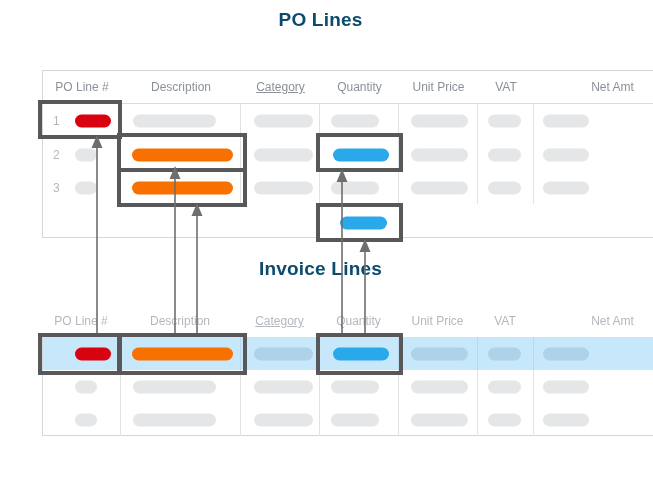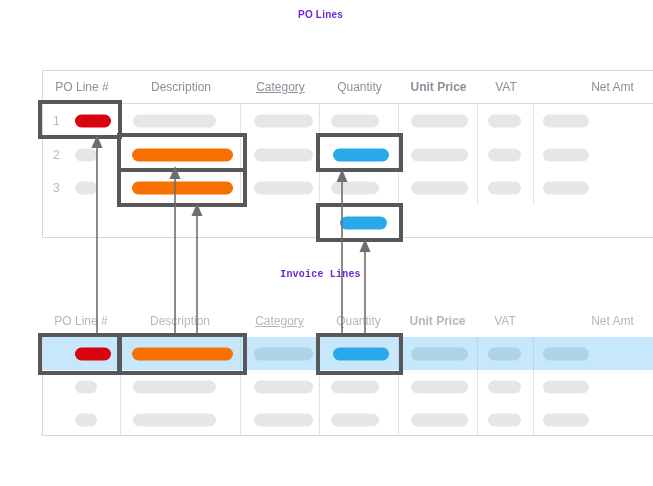--- a/index.html
+++ b/index.html
@@ -2,37 +2,37 @@
 <html style="--po-line-match: #d9020f; --description-match: #f87000; --quantity-match: #29a8ea; --row-highlight: #c7e7fa; --highlight-pill: #aed3e8; --placeholder-pill: #e5e6e7; --match-box-border: #58585b; --arrow: #6e6e6e;"><head>
 <meta charset="utf-8">
 <style>
   html,body{margin:0;padding:0;background:#fff;}
   .canvas{
     position:relative;width:653px;height:486px;background:#fff;overflow:hidden;
     font-family:"Liberation Sans", sans-serif;
   }
   .diagram-title{
     position:absolute;left:42px;width:557px;text-align:center;
-    font-size:10px;font-weight:700;color:#6d28d9;letter-spacing:.2px;
+    font-size:19px;font-weight:700;color:#0c4a6e;letter-spacing:.2px;
   }
   .po-title{top:9px;}
-  .inv-title{top:269px;font-family:Liberation Mono, monospace;}
+  .inv-title{top:258px;}
 
   
   .tbl{position:absolute;left:42px;width:650px;box-sizing:border-box;}
   .po-tbl{top:70px;height:168px;border:1px solid #d6d7d9;}
   .thead{display:flex;height:32px;line-height:32px;}
   .po-tbl .thead{border-bottom:1px solid #d9dadc;}
   .th{font-size:12px;color:#8b9199;text-align:center;box-sizing:border-box;}
   .inv-head{top:306px;height:31px;}
   .inv-head .th{line-height:31px;color:#b3b8be;}
   .inv-body{top:337px;height:99px;border:1px solid #d6d7d9;border-top:none;}
 
   .c1{width:78px;} .c2{width:120px;} .c3{width:79px;text-decoration:underline;} .c4{width:79px;text-align:center;}
-  .c5{width:79px;font-weight:bold;} .c6{width:56px;} .c7{width:66px;flex:1;text-align:center;}
+  .c5{width:79px;} .c6{width:56px;} .c7{width:66px;flex:1;text-align:center;}
 
   .trow{display:flex;height:33px;}
   .trow.tall{height:34px;}
   .cell{position:relative;box-sizing:border-box;border-right:1px solid #e1e2e4;}
   .trow .cell:last-child{border-right:none;}
   .hl-row{background:var(--row-highlight);}
   .hl-row .cell{border-right-color:rgba(160,190,210,.35);}
 
   .rownum{
     position:absolute;left:10px;top:50%;transform:translateY(-50%);

